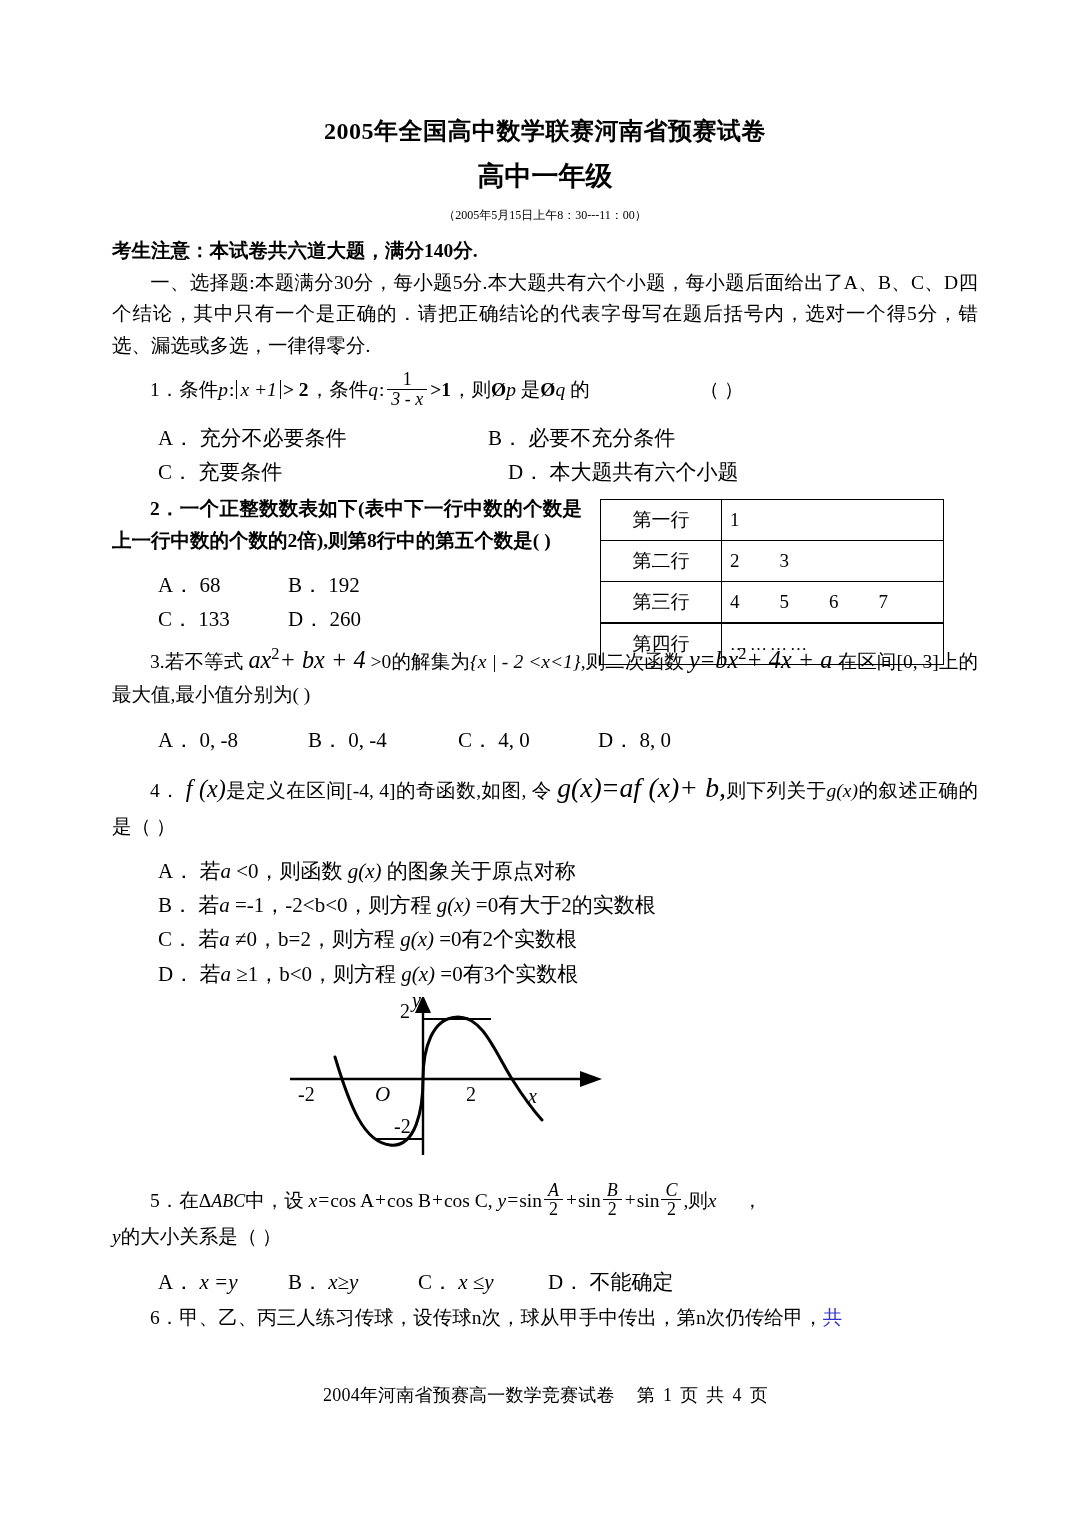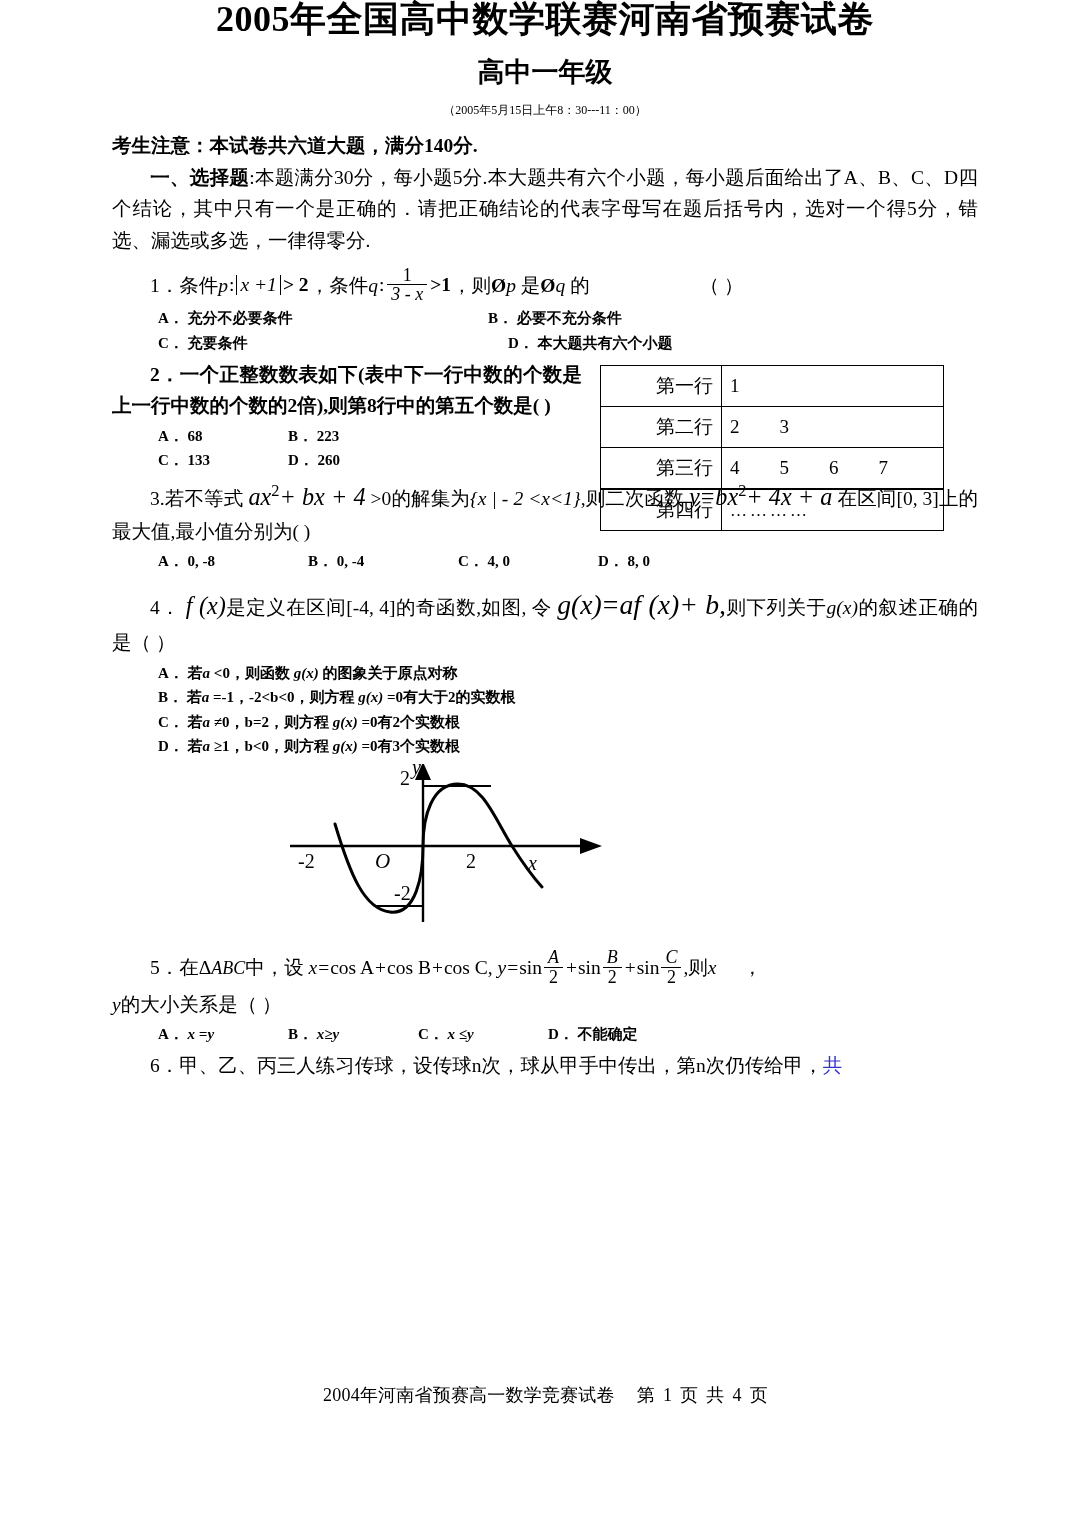--- a/index.html
+++ b/index.html
@@ -24,22 +24,23 @@
     position: absolute;
     left: 112px;
     top: 0;
     width: 866px;
   }
 
   
   .doc-title {
     text-align: center;
     font-weight: bold;
-    font-size: 36px;
+    font-size: 24px;
     letter-spacing: 0.5px;
+    margin-top: 118px;
     line-height: 1.1;
   }
   .doc-subtitle {
     text-align: center;
     font-weight: bold;
     font-size: 27px;
     margin-top: 18px;
     line-height: 1.1;
   }
   .doc-datetime {
@@ -59,21 +60,21 @@
 
   
   p.para {
     font-size: 19.5px;
     line-height: 1.62;
     margin: 4px 0 0 0;
     text-align: justify;
     text-justify: inter-character;
   }
   .indent { display:inline-block; width:38px; }
-  .sec-head { font-weight: bold; }
+  .sec-head { font-weight: normal; }
 
   
   .mi { font-family: "Liberation Serif","DejaVu Serif",serif; font-style: italic; }
   .mn { font-family: "Liberation Serif","DejaVu Serif",serif; font-style: normal; }
   .mo { font-family: "Liberation Serif","DejaVu Serif",serif; font-style: normal; padding: 0 1px; }
   .supn { font-size: 0.68em; vertical-align: super; font-style: normal; }
   .big { font-size: 1.24em; }
 
   .frac {
     display: inline-block;
@@ -107,28 +108,28 @@
     width: 344px;
     border-collapse: collapse;
     font-size: 19px;
   }
   .numtable td {
     border: 1.3px solid #000;
     height: 36px;
     padding: 2px 8px;
     vertical-align: middle;
   }
-  .numtable td.lbl { width: 104px; text-align: right; white-space: nowrap; }
+  .numtable td.lbl { width: 104px; text-align: center; white-space: nowrap; }
   .numtable td.vals { text-align: left; font-family: "Liberation Serif","DejaVu Serif",serif; }
   .numtable .sp { display:inline-block; width: 40px; }
   .numtable tr.thick td { border-top-width: 2.6px; }
   .dots { letter-spacing: 3px; font-size: 17px; }
 
   
-  .opts { font-size: 15px; line-height: 1.62; margin-top: 2px; font-weight: bold; }
+  .opts { font-size: 21px; line-height: 1.62; margin-top: 12px; }
   .opts .row { display: block; }
   .opt { display: inline-block; }
 
   
   .figwrap {
     position: relative;
     height: 168px;
     margin-top: 6px;
   }
   .fig {
@@ -177,21 +178,21 @@
         <span style="display:inline-block;width:46px"></span><span class="opt" style="width:350px"><span>C．</span>&nbsp;<span>充要条件</span></span><span class="opt"><span>D．</span>&nbsp;<span>本大题共有六个小题</span></span>
       </div>
     </div>
 
     <div class="q2wrap" style="margin-top:4px;">
       <p class="para q2text" style="margin:0;">
         <span class="indent"></span><span>2．</span><span>一个正整数数表如下(表中下一行中数的个数是上一行中数的个数的2倍),则第8行中的第五个数是(        )</span>
       </p>
       <div class="opts q2opts">
         <div class="row">
-          <span style="display:inline-block;width:46px"></span><span class="opt" style="width:130px"><span>A．</span>&nbsp;<span>68</span></span><span class="opt"><span>B．</span>&nbsp;<span>223</span></span>
+          <span style="display:inline-block;width:46px"></span><span class="opt" style="width:130px"><span>A．</span>&nbsp;<span>68</span></span><span class="opt"><span>B．</span>&nbsp;<span>192</span></span>
         </div>
         <div class="row">
           <span style="display:inline-block;width:46px"></span><span class="opt" style="width:130px"><span>C．</span>&nbsp;<span>133</span></span><span class="opt"><span>D．</span>&nbsp;<span>260</span></span>
         </div>
       </div>
 
       <table class="numtable">
         <tbody>
             <tr>
           <td class="lbl">第一行</td>

